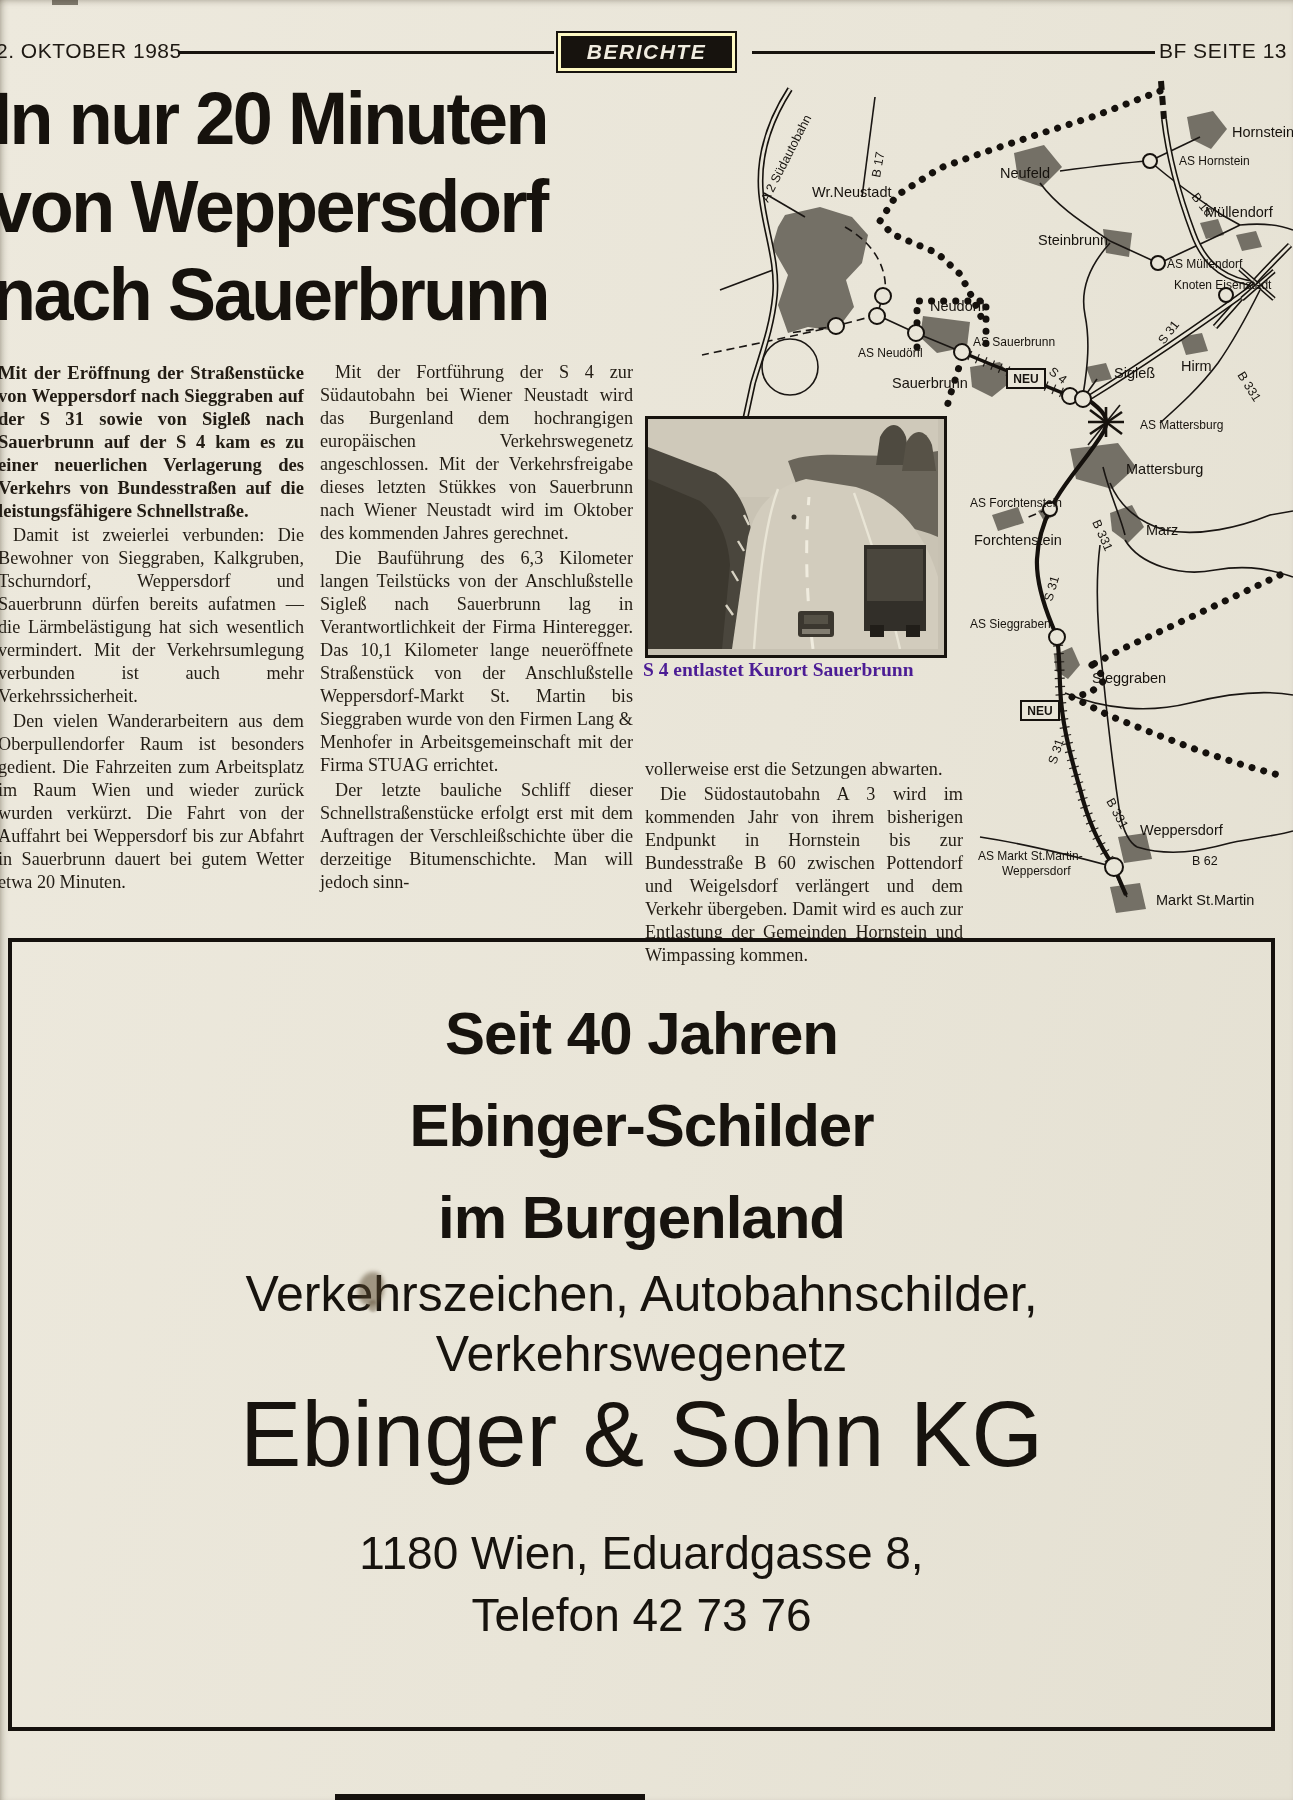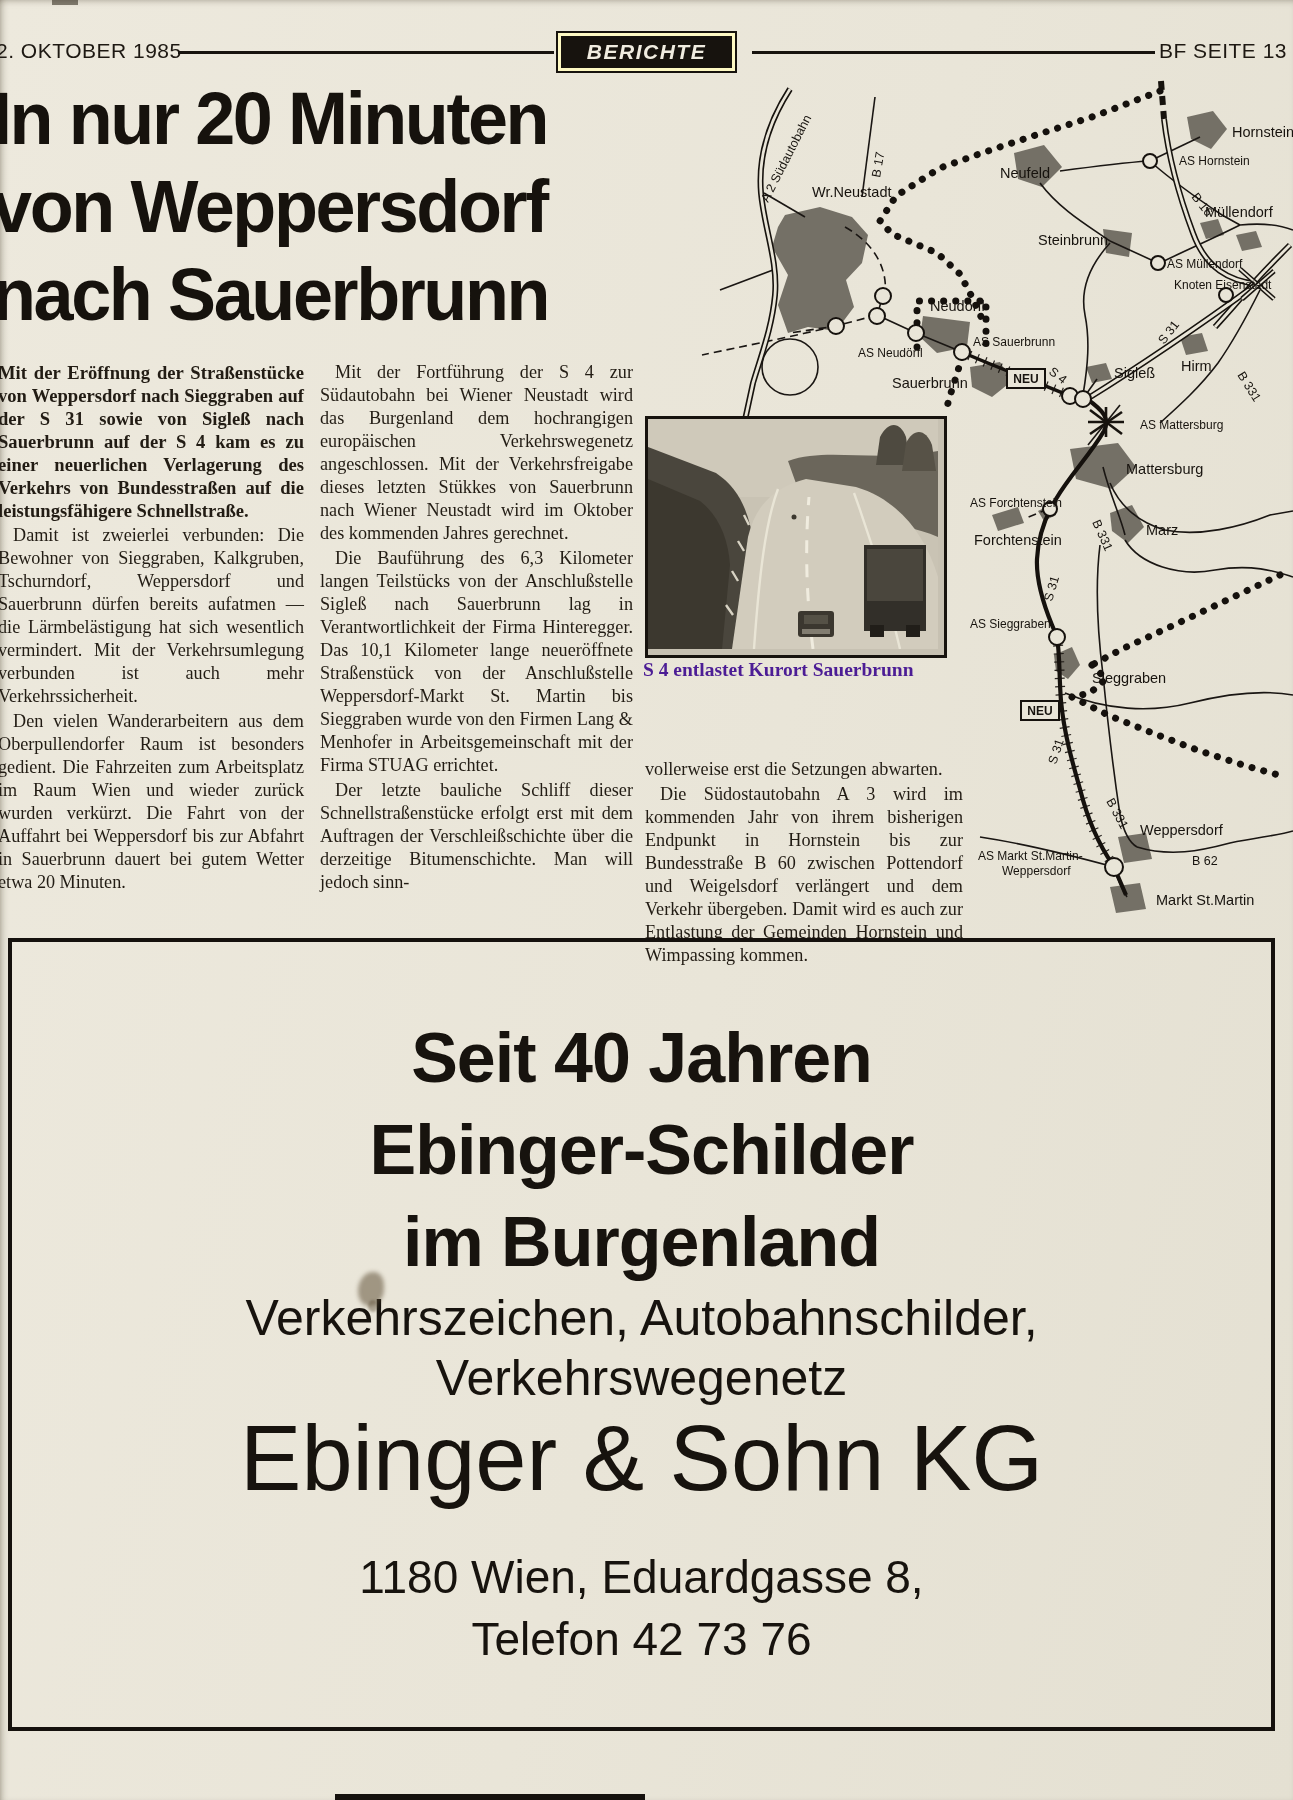--- a/index.html
+++ b/index.html
@@ -57,21 +57,21 @@
   .tk{stroke:#15110d;stroke-width:10;stroke-dasharray:1.2 7;fill:none;opacity:.9;}
   .bd{stroke:#15110d;stroke-width:7;stroke-dasharray:0.1 12;stroke-linecap:round;fill:none;}
   .ic{fill:#e9e5d8;stroke:#15110d;stroke-width:2;}
   .x1{stroke:#17130e;stroke-width:5;fill:none;}
   .x2{stroke:#e9e5d8;stroke-width:1.8;fill:none;}
   .st{stroke:#17130e;stroke-width:2.6;fill:none;}
   
   .ad{position:absolute;left:8px;top:938px;width:1267px;height:793px;box-sizing:border-box;
     border:4px solid #15110d;display:flex;flex-direction:column;align-items:center;
     text-align:center;color:#17130e;}
-  .ad-h{font-size:70px;font-weight:bold;line-height:92px;letter-spacing:-1px;margin-top:70px;}
+  .ad-h{font-size:60px;font-weight:bold;line-height:92px;letter-spacing:-1px;margin-top:46px;}
   .ad-products{font-size:50px;line-height:60px;}
   .ad-company{font-size:92px;line-height:100px;letter-spacing:0;}
   .ad-address{font-size:46px;line-height:62px;margin-top:38px;}
   .stain{position:absolute;left:358px;top:1272px;width:26px;height:34px;border-radius:60% 40% 55% 45%;
     background:rgba(86,70,44,.5);filter:blur(2px);}
   .stain2{position:absolute;left:368px;top:1300px;width:10px;height:12px;border-radius:50%;
     background:rgba(86,70,44,.4);filter:blur(1px);}
   .edge-bottom{position:absolute;left:335px;top:1794px;width:310px;height:6px;background:#15110d;}
   .edge-top-mark{position:absolute;left:52px;top:0;width:26px;height:5px;background:rgba(40,32,20,.55);}
 </style>

